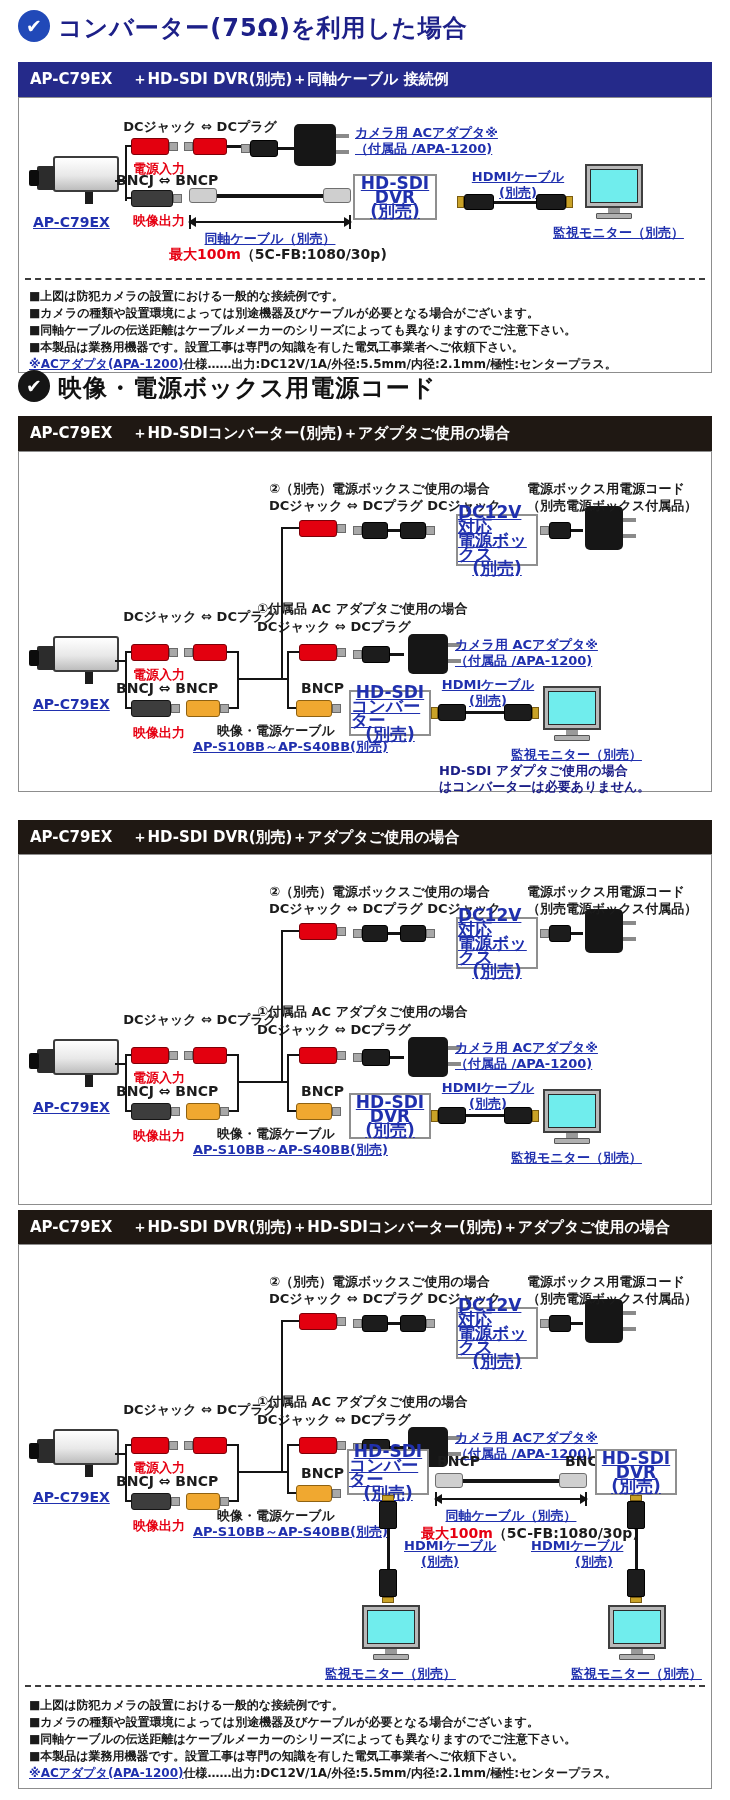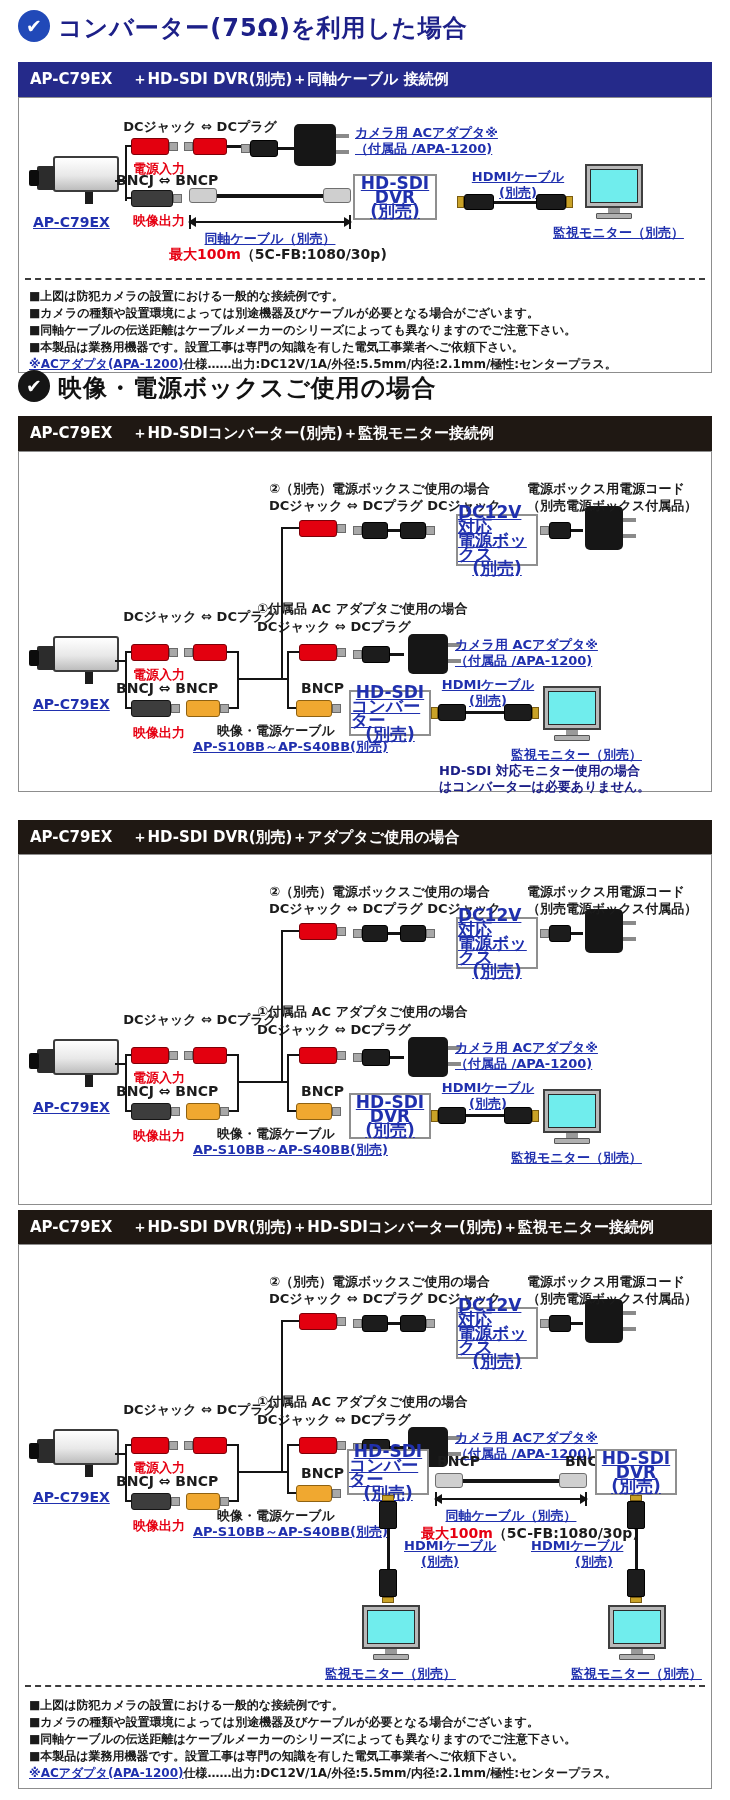--- a/index.html
+++ b/index.html
@@ -153,22 +153,22 @@
   <div class="notes" style="top:190px">
     <div>■上図は防犯カメラの設置における一般的な接続例です。</div>
     <div>■カメラの種類や設置環境によっては別途機器及びケーブルが必要となる場合がございます。</div>
     <div>■同軸ケーブルの伝送距離はケーブルメーカーのシリーズによっても異なりますのでご注意下さい。</div>
     <div>■本製品は業務用機器です。設置工事は専門の知識を有した電気工事業者へご依頼下さい。</div>
     <div><span class="lk u">※ACアダプタ(APA-1200)</span><span>仕様……出力:DC12V/1A/外径:5.5mm/内径:2.1mm/極性:センタープラス。</span></div>
   </div>
 </div>
 
 <div class="badge black" style="left:18px;top:370px">✔</div>
-<div class="h-title black" style="left:58px;top:372px">映像・電源ボックスご使用の場合</div>
-<div class="bar dark" style="top:416px">AP-C79EX　 ＋HD-SDIコンバーター(別売)＋監視モニター接続例</div>
+<div class="h-title black" style="left:58px;top:372px">映像・電源ボックス用電源コード</div>
+<div class="bar dark" style="top:416px">AP-C79EX　 ＋HD-SDIコンバーター(別売)＋アダプタご使用の場合</div>
 
 <div class="box" style="top:451px;height:341px">
 
   <div class="lbl" style="left:250px;top:28px">②（別売）電源ボックスご使用の場合</div>
   <div class="lbl" style="left:250px;top:45px">DCジャック ⇔ DCプラグ DCジャック</div>
   <div class="conn" style="left:280px;top:68px">
     <span class="cb red" style="width:38px"></span>
       <span class="ct"></span>
   </div>
   <div class="conn" style="left:334px;top:70px">
@@ -277,21 +277,21 @@
       <span class="gt gth"></span>
   </div>
   <div class="monitor" style="left:524px;top:234px">
     <div class="mscr">
         <div class="minner"></div>
       </div>
       <div class="mneck"></div>
       <div class="mbase"></div>
   </div>
   <div class="lbl lk u ctr" style="left:492px;top:294px;width:130px">監視モニター（別売）</div>
-  <div class="lbl" style="left:420px;top:310px;color:#1d2088">HD-SDI 対応モニター使用の場合</div>
+  <div class="lbl" style="left:420px;top:310px;color:#1d2088">HD-SDI アダプタご使用の場合</div>
   <div class="lbl" style="left:420px;top:326px;color:#1d2088">はコンバーターは必要ありません。</div>
 </div>
 
 <div class="bar dark" style="top:820px">AP-C79EX　 ＋HD-SDI DVR(別売)＋アダプタご使用の場合</div>
 
 <div class="box" style="top:854px;height:351px">
   <div class="lbl" style="left:250px;top:28px">②（別売）電源ボックスご使用の場合</div>
   <div class="lbl" style="left:250px;top:45px">DCジャック ⇔ DCプラグ DCジャック</div>
   <div class="conn" style="left:280px;top:68px">
     <span class="cb red" style="width:38px"></span>
@@ -405,21 +405,21 @@
   <div class="monitor" style="left:524px;top:234px">
     <div class="mscr">
         <div class="minner"></div>
       </div>
       <div class="mneck"></div>
       <div class="mbase"></div>
   </div>
   <div class="lbl lk u ctr" style="left:492px;top:294px;width:130px">監視モニター（別売）</div>
 </div>
 
-<div class="bar dark" style="top:1210px">AP-C79EX　 ＋HD-SDI DVR(別売)＋HD-SDIコンバーター(別売)＋監視モニター接続例</div>
+<div class="bar dark" style="top:1210px">AP-C79EX　 ＋HD-SDI DVR(別売)＋HD-SDIコンバーター(別売)＋アダプタご使用の場合</div>
 
 <div class="box" style="top:1244px;height:545px">
   <div class="lbl" style="left:250px;top:28px">②（別売）電源ボックスご使用の場合</div>
   <div class="lbl" style="left:250px;top:45px">DCジャック ⇔ DCプラグ DCジャック</div>
   <div class="conn" style="left:280px;top:68px">
     <span class="cb red" style="width:38px"></span>
       <span class="ct"></span>
   </div>
   <div class="conn" style="left:334px;top:70px">
     <span class="ct"></span>

